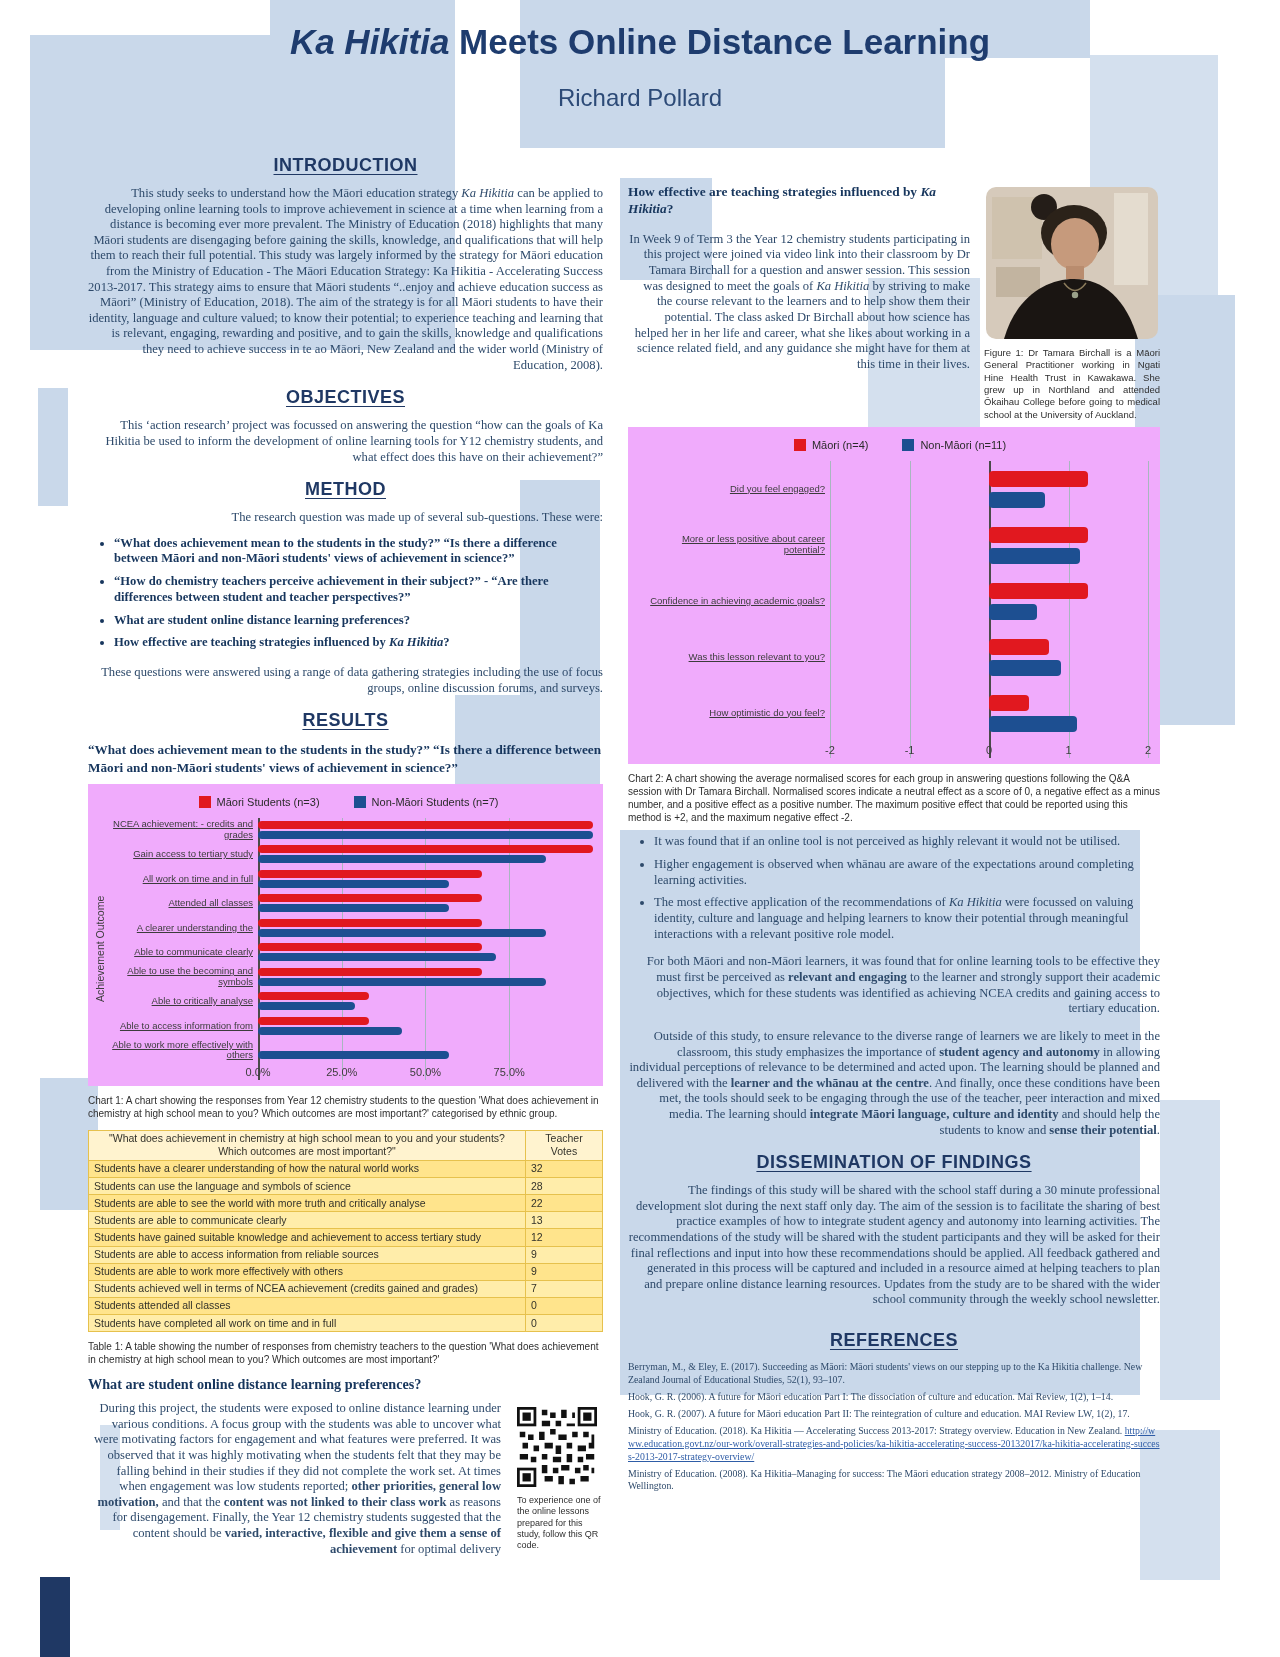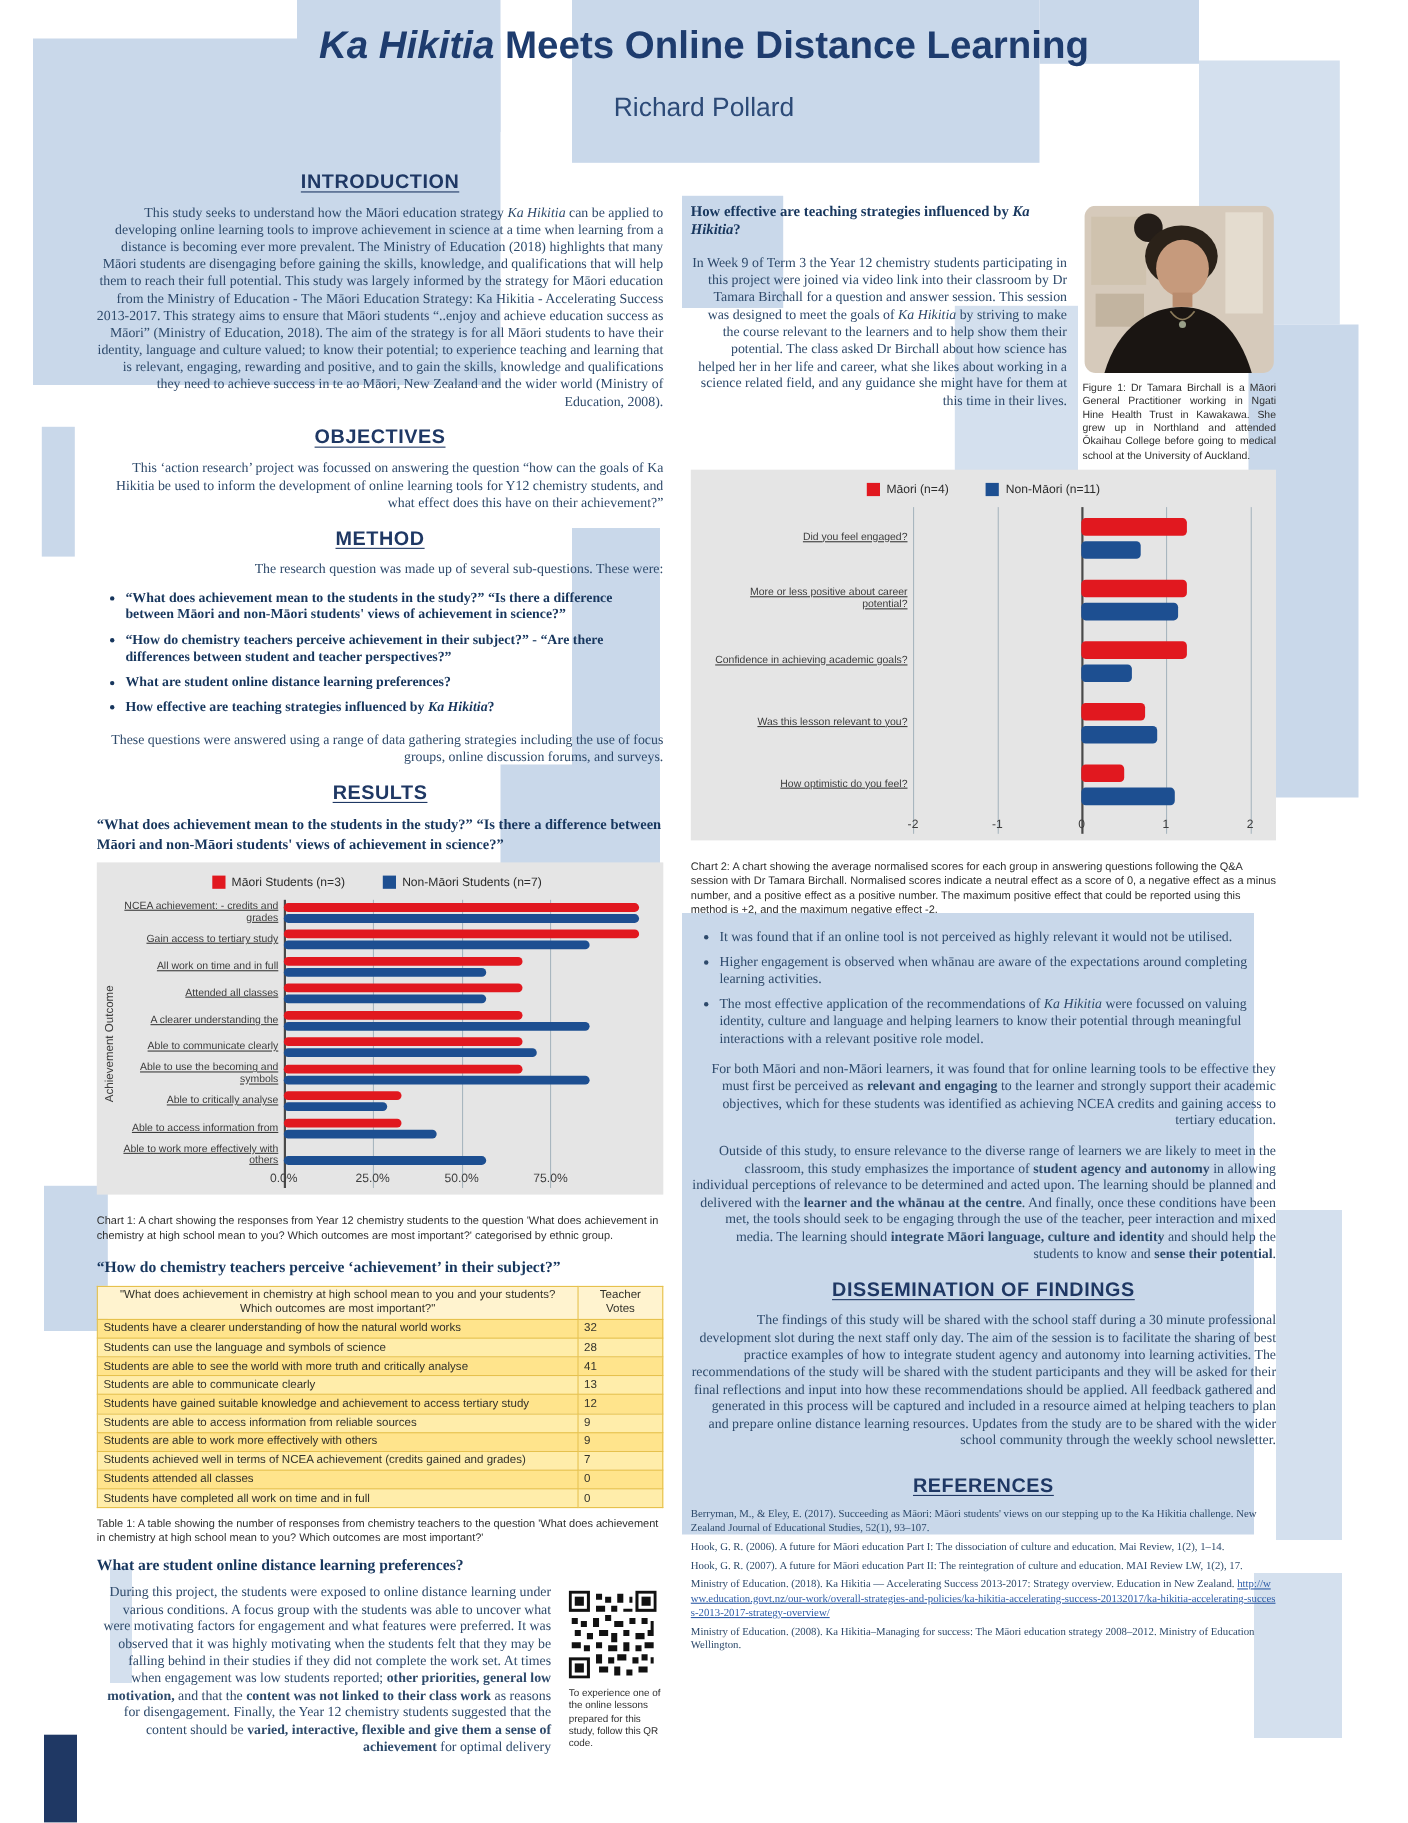--- a/index.html
+++ b/index.html
@@ -42,21 +42,21 @@
   .b{font-weight:bold;}
   .i{font-style:italic;}
   .u{text-decoration:underline;color:#2e5ca6;word-break:break-all;}
   ul.blist{margin:4px 0 10px 0;padding-left:26px;}
   ul.blist li{font-size:12.6px;line-height:1.25;margin-bottom:7px;}
   ul.blist.boldlist li{font-weight:bold;color:#17365d;}
   .q-bold{font-weight:bold;color:#17365d;font-size:13.2px;line-height:1.3;margin:2px 0 8px 0;}
   .q-bold2{font-weight:bold;color:#17365d;font-size:14.2px;margin:14px 0 8px 0;}
 
   
-  .chart{background:#e5e5e5;padding:12px 12px 6px 6px;margin:4px 0 18px 0;font-family:"Liberation Sans",sans-serif;}
+  .chart{background:#f0abfc;padding:12px 0 6px 6px;margin:4px 0 8px 0;font-family:"Liberation Sans",sans-serif;}
   .legend{display:flex;justify-content:center;gap:34px;margin-bottom:10px;font-size:11px;color:#2b2b2b;}
   .lg-item{display:flex;align-items:center;gap:6px;}
   .sw{width:12px;height:12px;display:inline-block;}
   .plot{display:flex;}
   .ylab{writing-mode:vertical-rl;transform:rotate(180deg);font-size:10.5px;color:#3c3c3c;
         display:flex;align-items:center;justify-content:center;margin-right:2px;}
   .labels{flex:none;}
   .cat{display:flex;align-items:center;justify-content:flex-end;text-align:right;
        font-size:9.5px;line-height:1.12;color:#3c3c3c;padding-right:5px;box-sizing:border-box;text-decoration:underline;}
   .area{flex:1;position:relative;}
@@ -219,41 +219,40 @@
               <div class="tick" style="left: 0%;">0.0%</div>
               <div class="tick" style="left: 24.2718%;">25.0%</div>
               <div class="tick" style="left: 48.5437%;">50.0%</div>
               <div class="tick" style="left: 72.8155%;">75.0%</div>
             </div>
         </div>
       </div>
     </div>
     <div class="caption">Chart 1:  A chart showing the responses from Year 12 chemistry students to the question 'What does achievement in chemistry at high school mean to you? Which outcomes are most important?' categorised by ethnic group.</div>
 
-    <div class="q-bold2">“How do chemistry teachers perceive ‘achievement’ in their subject?”</div>
 
     <table class="tv">
       <thead>
           <tr>
             <th>"What does achievement in chemistry at high school mean to you and your students? Which outcomes are most important?"</th>
             <th class="votes">Teacher Votes</th>
           </tr>
         </thead>
         <tbody>
           <tr>
             <td>Students have a clearer understanding of how the natural world works</td>
             <td class="votes">32</td>
           </tr>
           <tr>
             <td>Students can use the language and symbols of science</td>
             <td class="votes">28</td>
           </tr>
           <tr>
             <td>Students are able to see the world with more truth and critically analyse</td>
-            <td class="votes">41</td>
+            <td class="votes">22</td>
           </tr>
           <tr>
             <td>Students are able to communicate clearly</td>
             <td class="votes">13</td>
           </tr>
           <tr>
             <td>Students have gained suitable knowledge and achievement to access tertiary study</td>
             <td class="votes">12</td>
           </tr>
           <tr>

